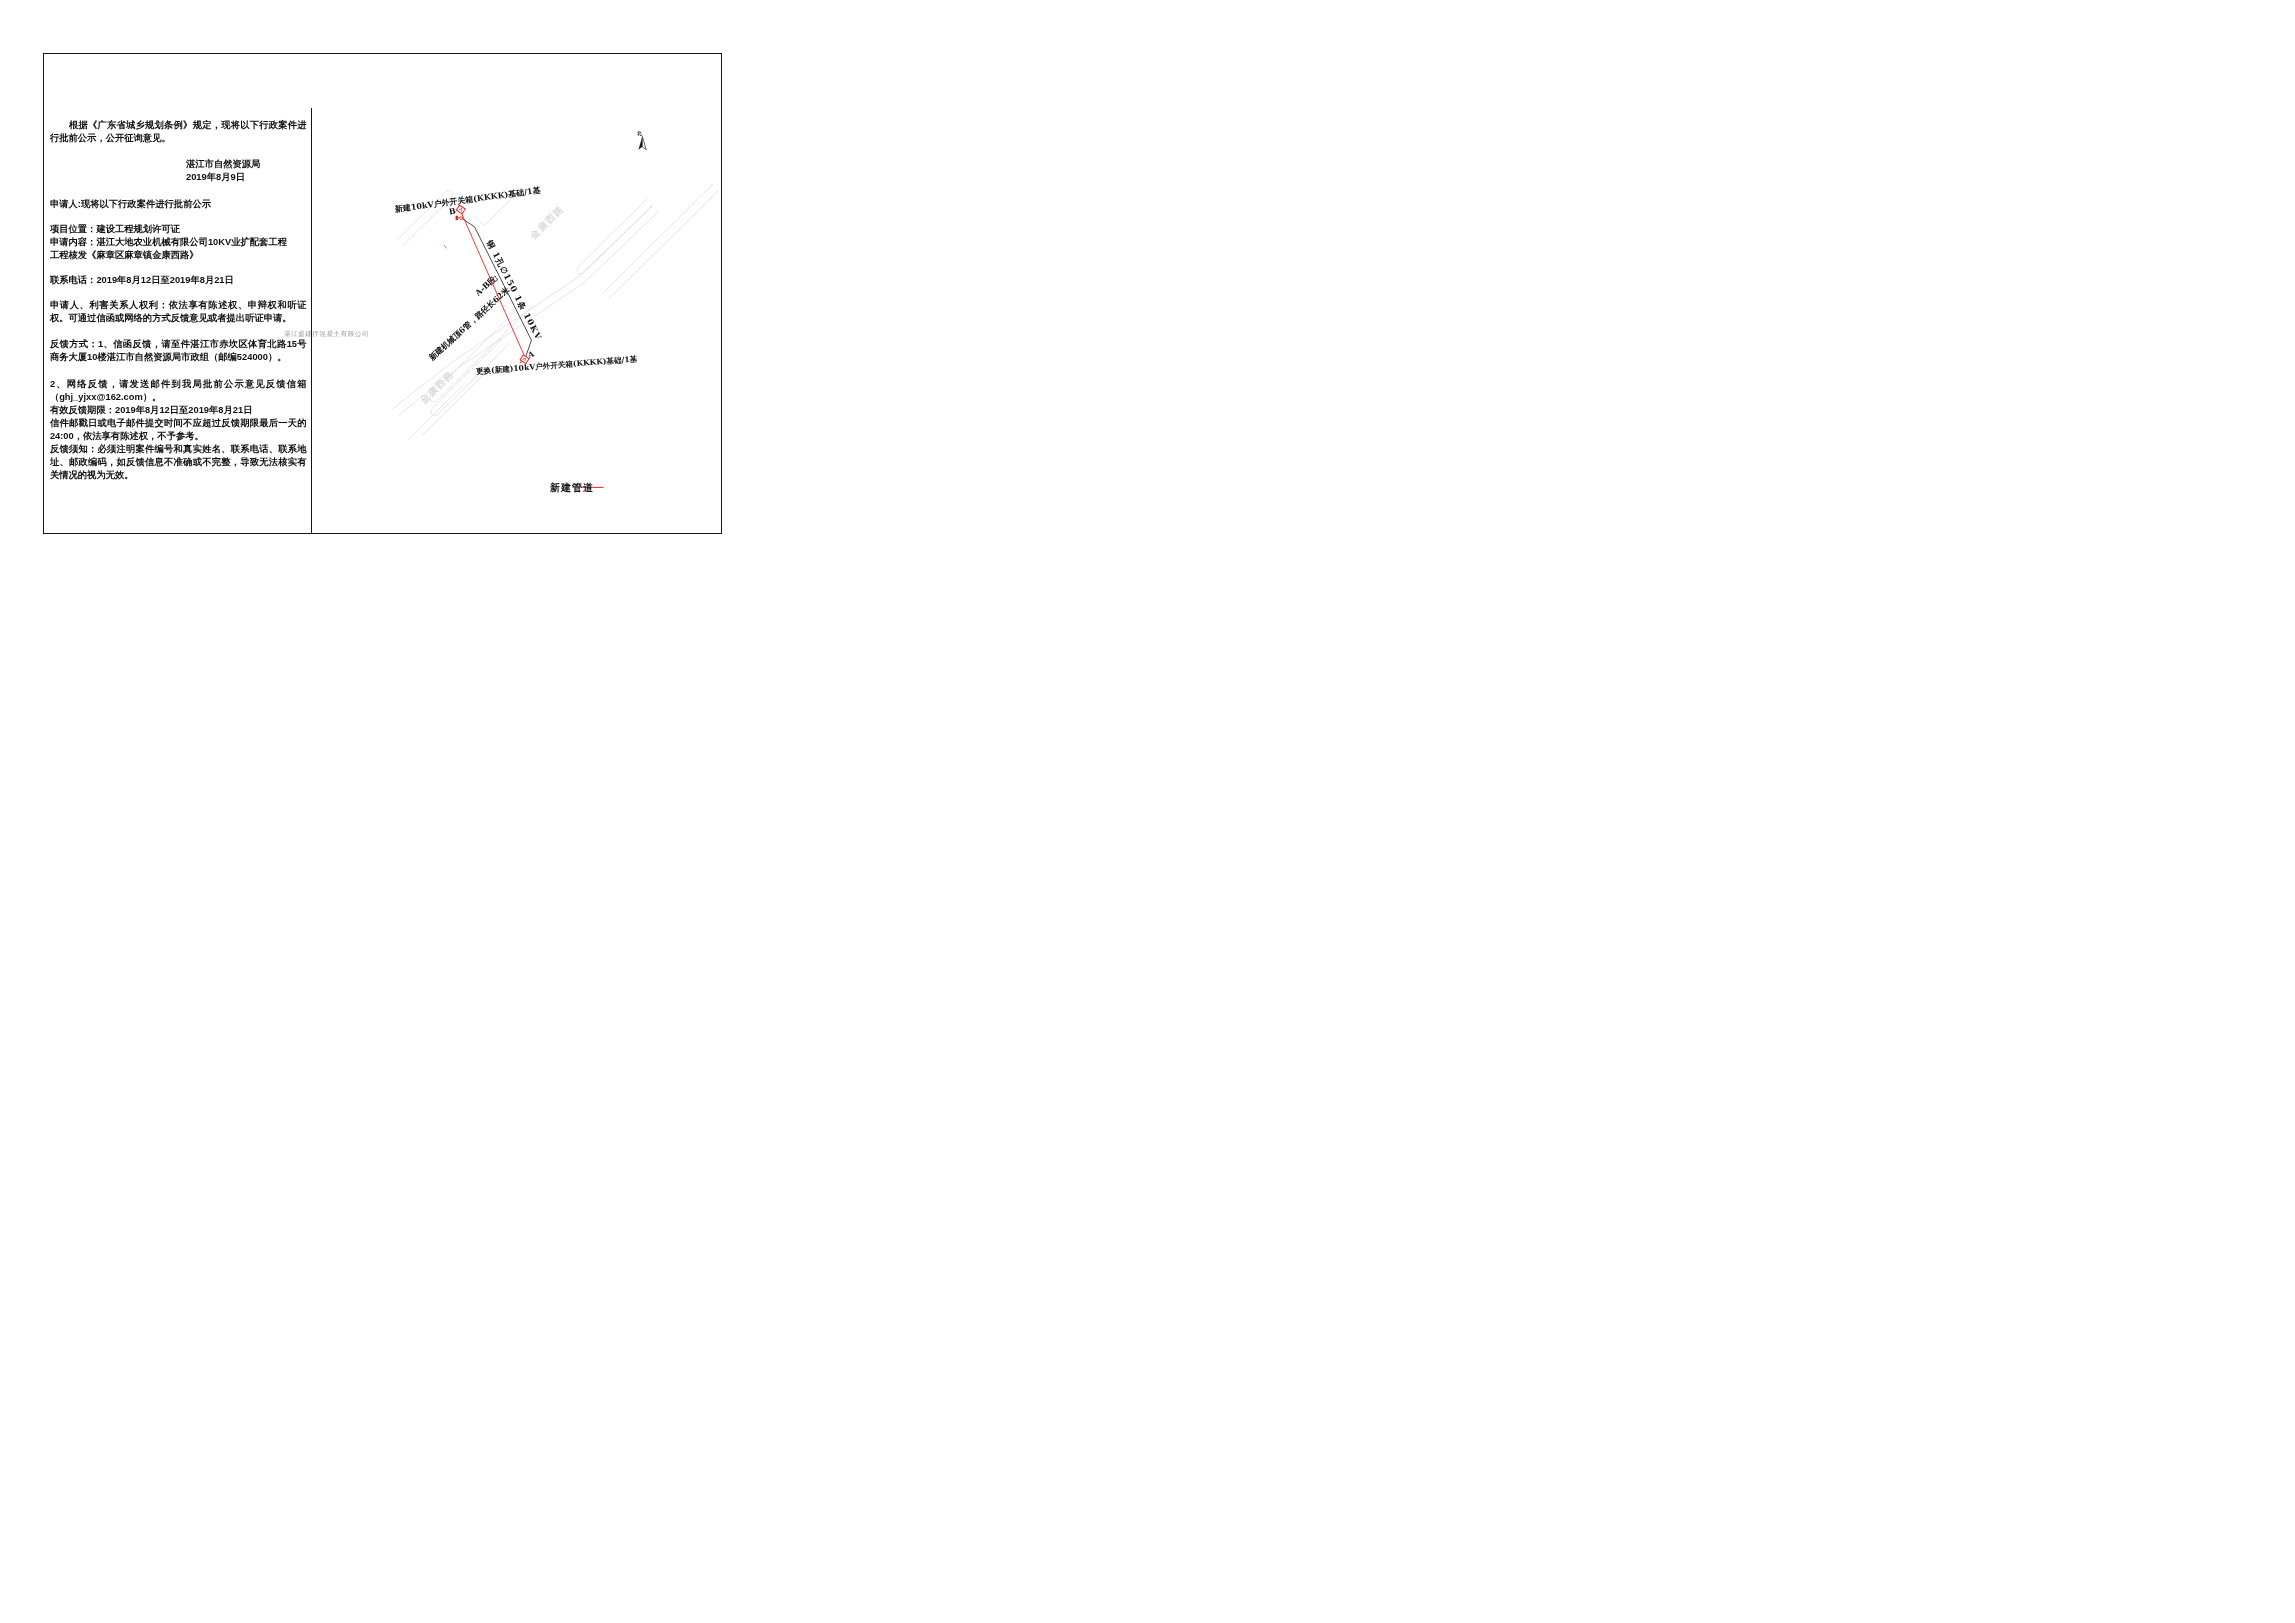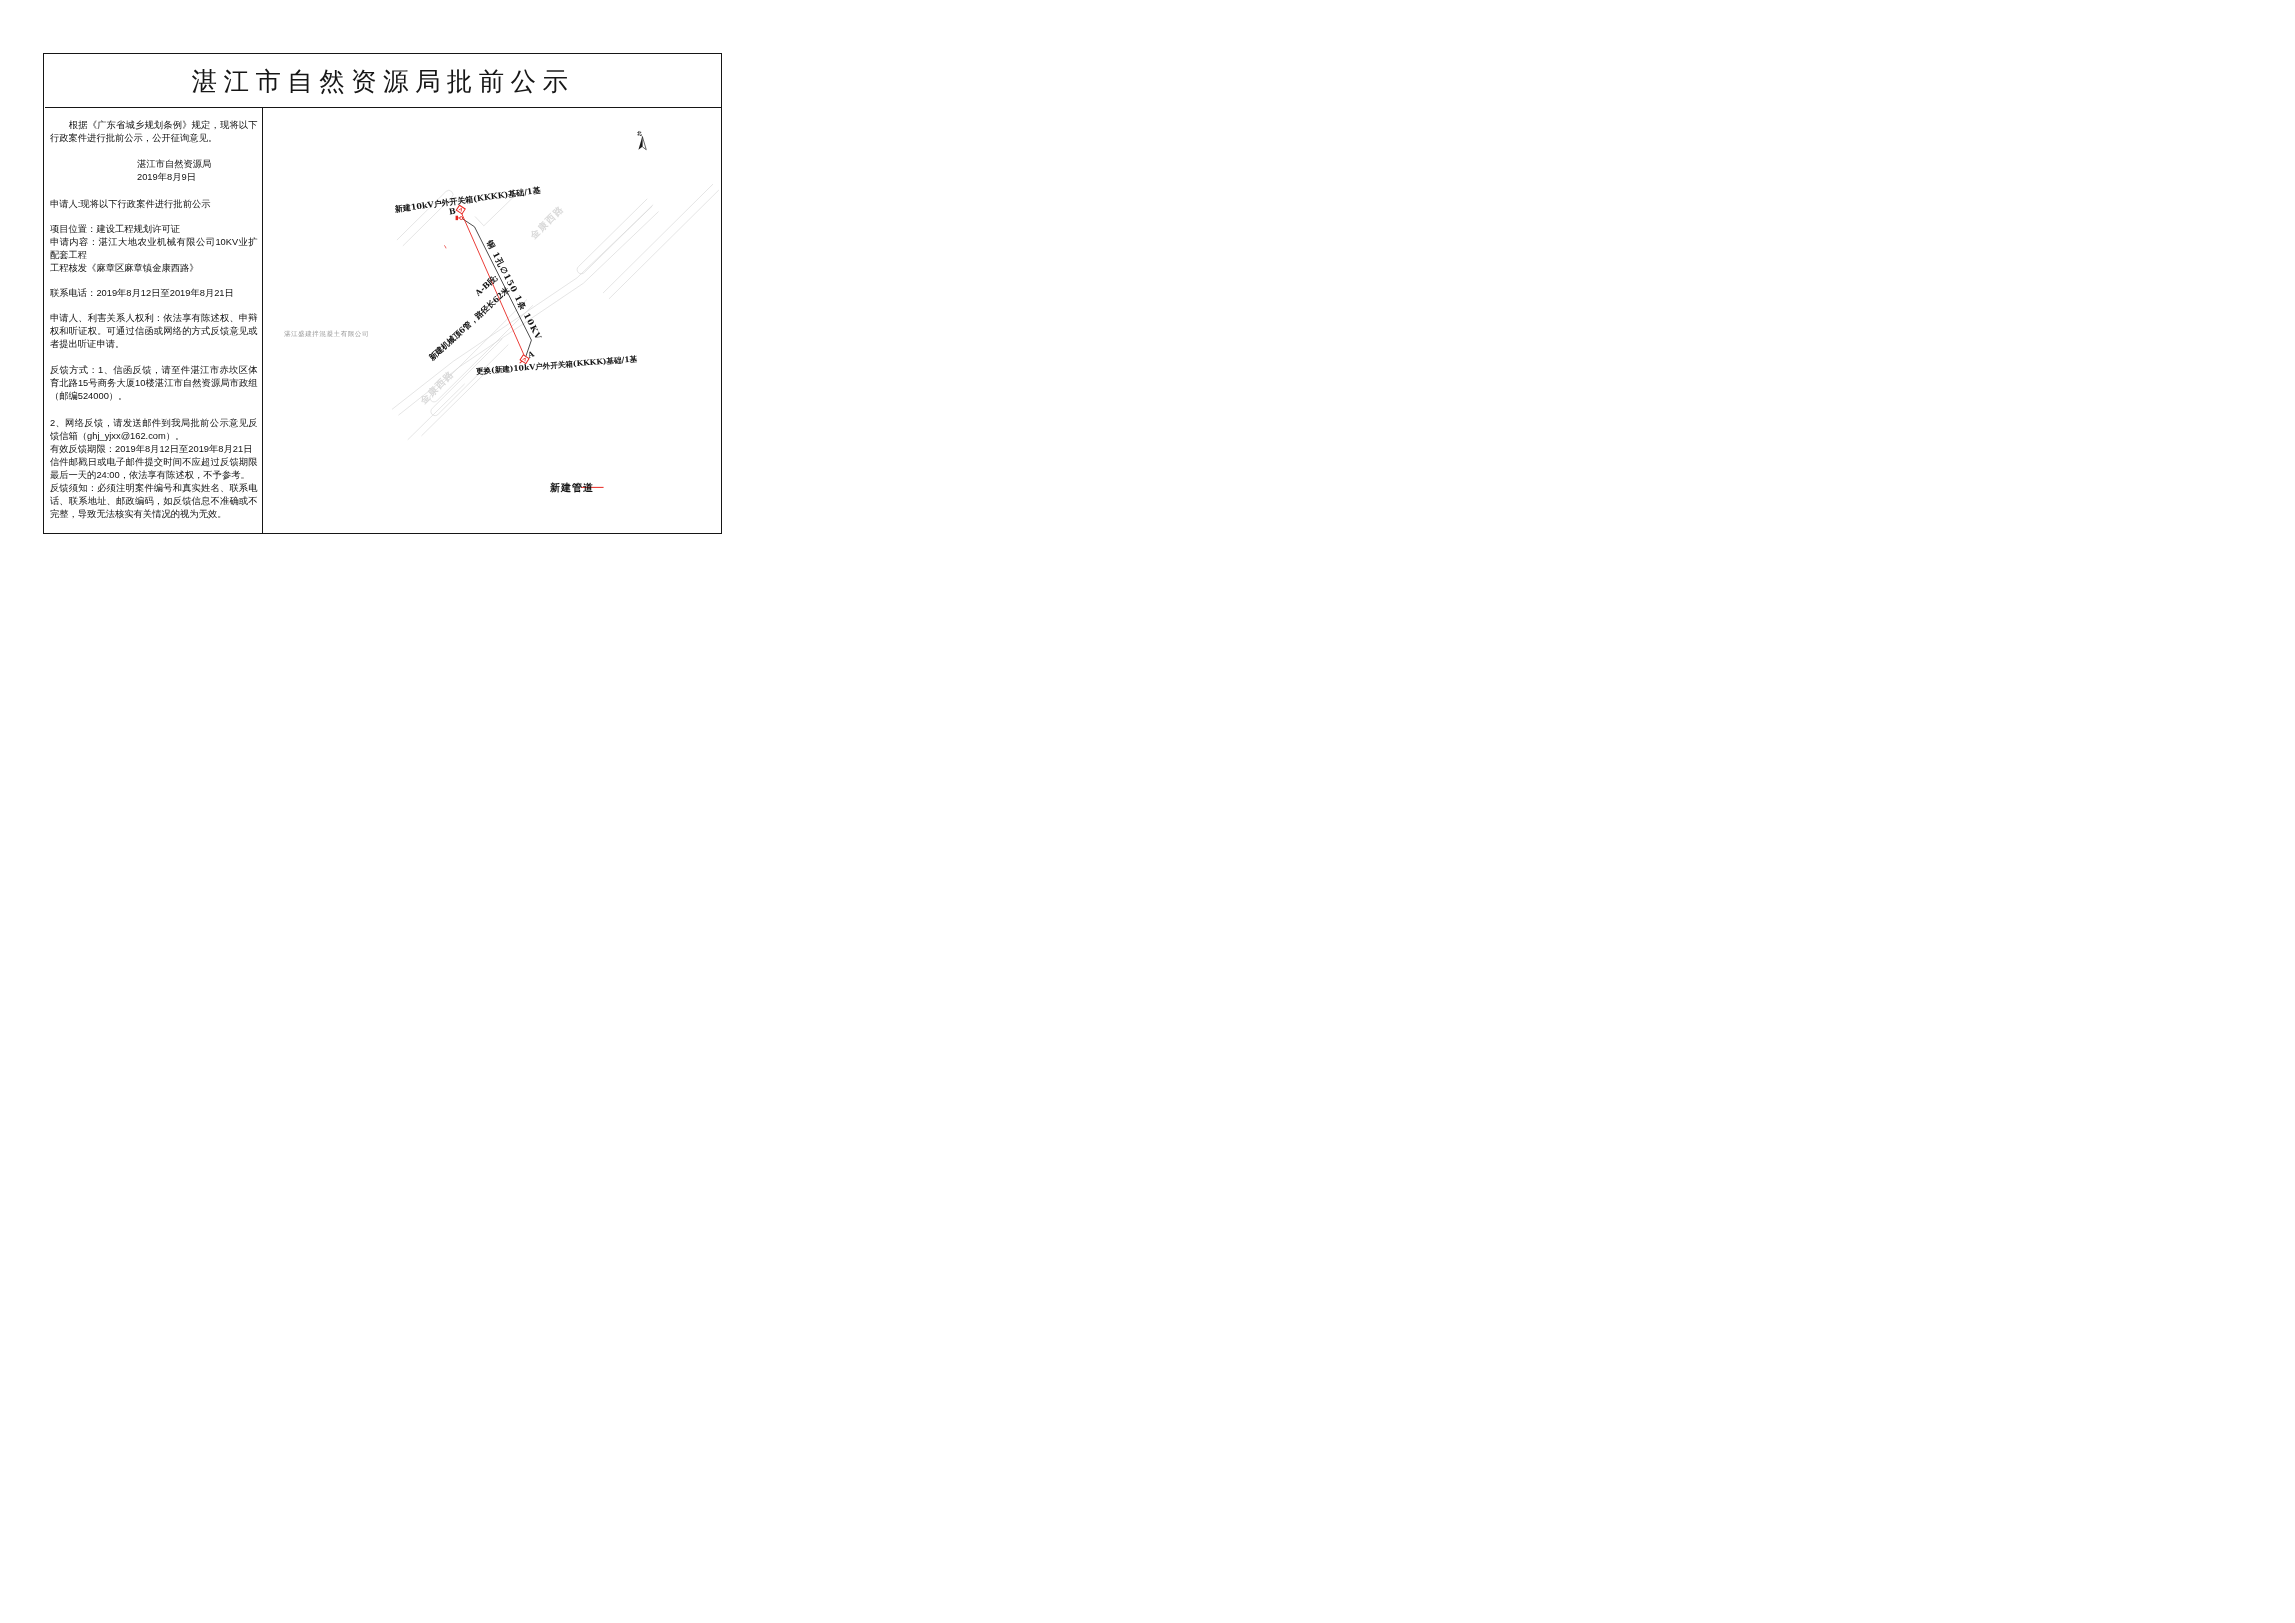--- a/index.html
+++ b/index.html
@@ -5,23 +5,23 @@
   html,body{margin:0;padding:0;background:#ffffff;}
   .sheet{position:relative;width:765px;height:541px;background:#ffffff;overflow:hidden;
          font-family:"Liberation Sans","DejaVu Sans",sans-serif;color:#101010;}
   .frame{position:absolute;left:43px;top:53px;width:679px;height:481px;
          border:1.5px solid #161616;box-sizing:border-box;background:#fff;}
   .titlebar{position:absolute;left:45px;top:54px;width:676px;height:54px;
          border-bottom:1px solid #161616;box-sizing:border-box;
          display:flex;align-items:center;justify-content:center;
          font-family:"DejaVu Serif","Liberation Serif",serif;
          font-size:25.5px;letter-spacing:6.4px;color:#161616;padding-top:2px;white-space:nowrap;}
-  .left-panel{position:absolute;left:45px;top:108px;width:218px;height:426px;
+  .left-panel{position:absolute;left:45px;top:108px;width:267px;height:426px;
          border-right:1px solid #161616;box-sizing:border-box;
-         padding:10.8px 4.4px 0 4.9px;font-weight:normal;font-size:9.3px;line-height:13px;
+         padding:10.8px 4.4px 0 4.9px;font-weight:bold;font-size:9.3px;line-height:13px;
          text-align:justify;}
   .left-panel p{margin:0;}
   .gap-s{margin-bottom:11.8px !important;}
   .gap-m{margin-bottom:13.7px !important;}
   .date-block{width:98px;margin:0 22.6px 0 auto;}
   .map-panel{position:absolute;left:279px;top:108px;width:443px;height:426px;overflow:hidden;}
   .map-svg{position:absolute;left:0;top:0;}
   .map-label{position:absolute;white-space:nowrap;font-weight:bold;color:#141414;
          font-family:"DejaVu Serif","Liberation Serif",serif;}
   .lbl-b{left:116px;top:96px;font-size:8px;transform:rotate(-7.5deg);transform-origin:left center;}
@@ -41,21 +41,20 @@
   .lbl-legend{left:271px;top:373px;font-size:10px;letter-spacing:1px;}
   .north-char{left:358px;top:21.6px;font-size:4.9px;}
 </style>
 </head>
 <body>
 
 <div class="sheet">
 
   <div class="frame"></div>
 
-  <div class="titlebar">湛江市自然资源局批前公示</div>
 
   <div class="left-panel">
     <p class="gap-m">　　根据《广东省城乡规划条例》规定，现将以下行政案件进行批前公示，公开征询意见。</p>
     <div class="date-block gap-m">
       <span style="display:block">湛江市自然资源局</span>
       <span style="display:block">2019年8月9日</span>
     </div>
     <p class="gap-s">申请人:现将以下行政案件进行批前公示</p>
     <p>项目位置：建设工程规划许可证</p>
     <p>申请内容：湛江大地农业机械有限公司10KV业扩配套工程</p>

